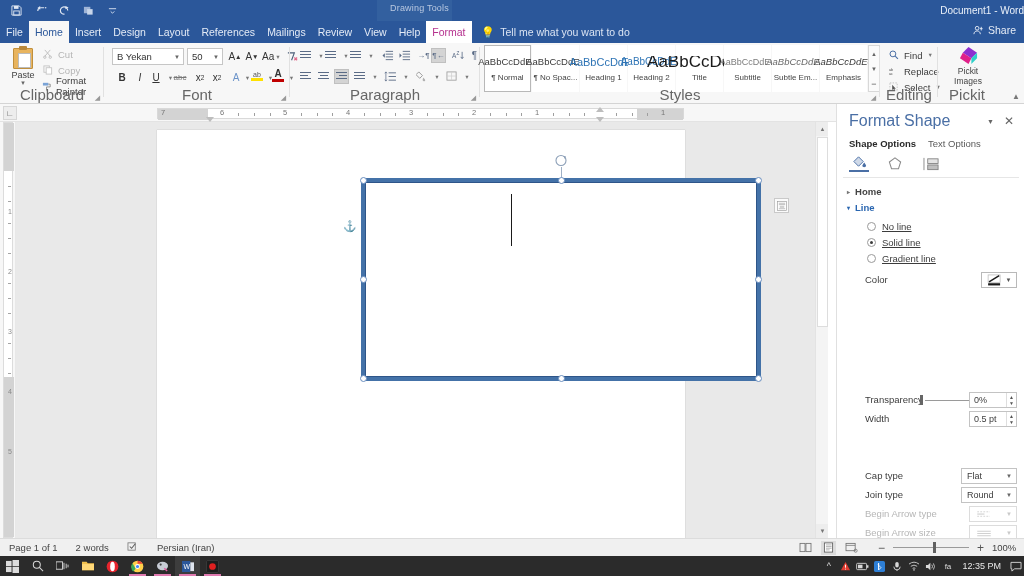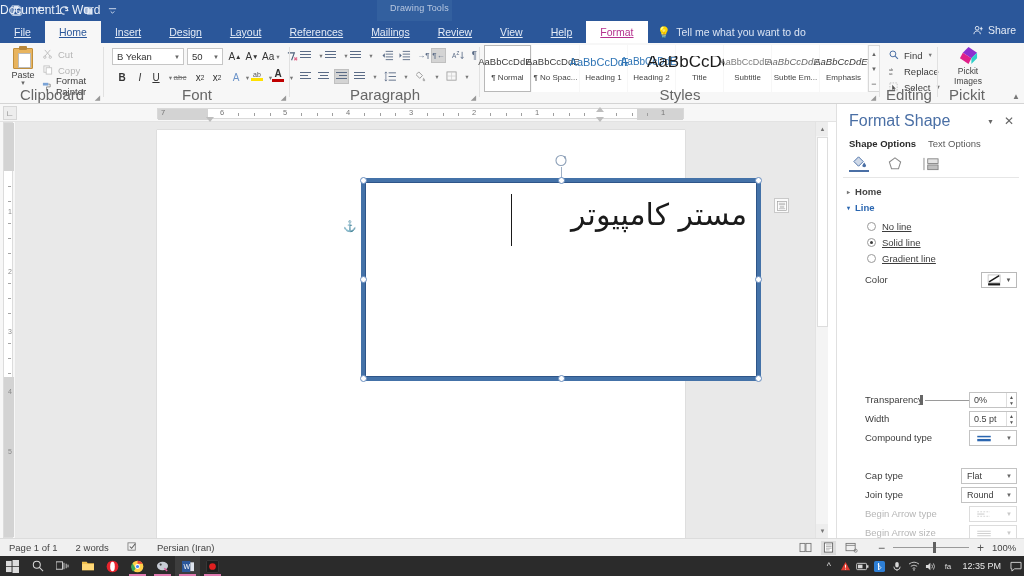--- a/index.html
+++ b/index.html
@@ -28,42 +28,42 @@
   .ctx-tab-label {
     position: absolute; left: 390px; top: 3px;
     font-size: 9px; color: #b9c8e0; letter-spacing: .2px;
   }
   .ctx-tab-bg {
     position: absolute; left: 377px; top: 0; width: 75px; height: 21px;
     background: #33609f;
   }
   .doc-title {
     position: absolute; left: 0; top: 0; width: 1024px; height: 21px;
-    line-height: 21px; text-align: left; color: #eaf0f9; font-size: 12px;
+    line-height: 21px; text-align: right; color: #eaf0f9; font-size: 10px;
     pointer-events: none;
   }
   .tb-right { position: absolute; right: 0; top: 0; height: 21px; display: flex; align-items: center; }
   .signin {
     color: #2b579a; background: #f0f3f9; font-size: 10px;
     padding: 2px 9px; margin-right: 7px; line-height: 12px;
   }
   .wbtn {
     width: 30px; height: 21px; display: flex; align-items: center; justify-content: center;
     color: #e6ecf6; font-size: 11px;
   }
   .wbtn svg { display: block; }
 
   
   .tabsrow {
     position: absolute; top: 21px; left: 0; width: 1024px; height: 22px;
     background: #2b579a; display: flex; align-items: stretch;
   }
   .tab {
-    padding: 0 14px; display: flex; align-items: center;
-    color: #e4ebf6; font-size: 10.5px; height: 22px; white-space: nowrap; text-decoration: underline;
+    padding: 0 6px; display: flex; align-items: center;
+    color: #e4ebf6; font-size: 10.5px; height: 22px; white-space: nowrap;
   }
   .tab.active { background: #f7f7f7; color: #2b579a; }
   .tab.ctx-active { background: #ffffff; color: #b5308e; }
   .tellme {
     display: flex; align-items: center; gap: 5px; padding-left: 10px;
     color: #dbe4f3; font-size: 10.5px;
   }
   .bulb { color: #ffd966; font-size: 11px; }
   .share {
     position: absolute; right: 8px; top: 3px;
@@ -769,21 +769,20 @@
     </div>
   </div>
 
   <div class="docarea">
     <div class="page">
 
       <div class="anchor">⚓</div>
 
       <div class="shape">
         <div class="shape-inner"></div>
-        <div class="shape-text">مستر کامپیوتر</div>
         <div class="caret"></div>
 
         <div class="rot-stem"></div>
         <div class="rot-handle">
           <svg width="13" height="13" viewBox="0 0 14 14">
               <circle cx="7" cy="7" r="5.4" fill="none" stroke="#8da0b8" stroke-width="1.2"></circle>
               <path d="M9.5 2.2l3 .6-1.3 2.6z" fill="#8da0b8"></path>
             </svg>
         </div>
 
@@ -897,30 +896,20 @@
       <div class="plabel">Width</div>
       <div class="pspin">
         <span>0.5 pt</span>
         <span class="sp">
             <span>▲</span>
             <span>▼</span>
           </span>
       </div>
     </div>
 
-    <div class="prow" style="top:326px;">
-      <div class="plabel">Compound type</div>
-      <div class="pdrop">
-        <svg width="18" height="9" viewBox="0 0 19 10">
-            <rect x="2" y="2" width="15" height="1.7" fill="#2a66b0"></rect>
-            <rect x="2" y="5.5" width="15" height="2.6" fill="#2a66b0"></rect>
-          </svg>
-        <span class="ar">▼</span>
-      </div>
-    </div>
 
 
     <div class="prow" style="top:364px;">
       <div class="plabel">Cap type</div>
       <div class="pdrop" style="width:56px;">
         <span>Flat</span>
         <span class="ar">▼</span>
       </div>
     </div>
 

